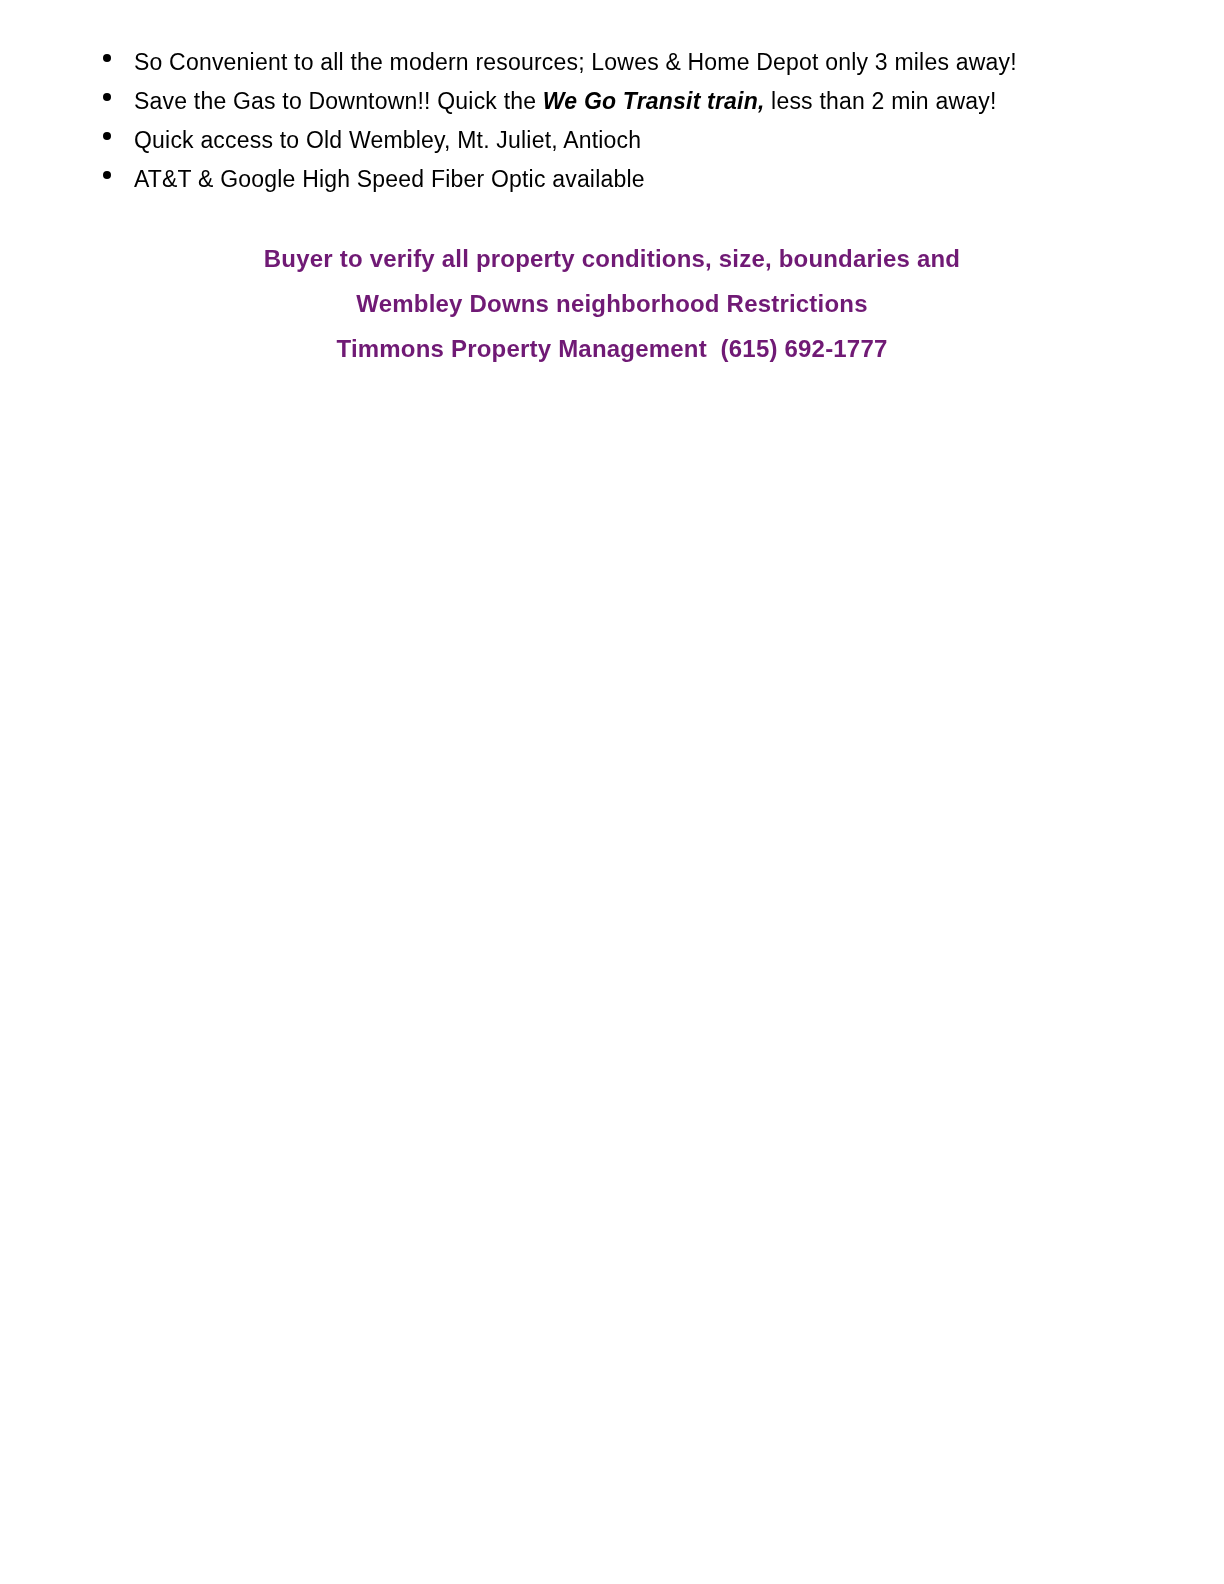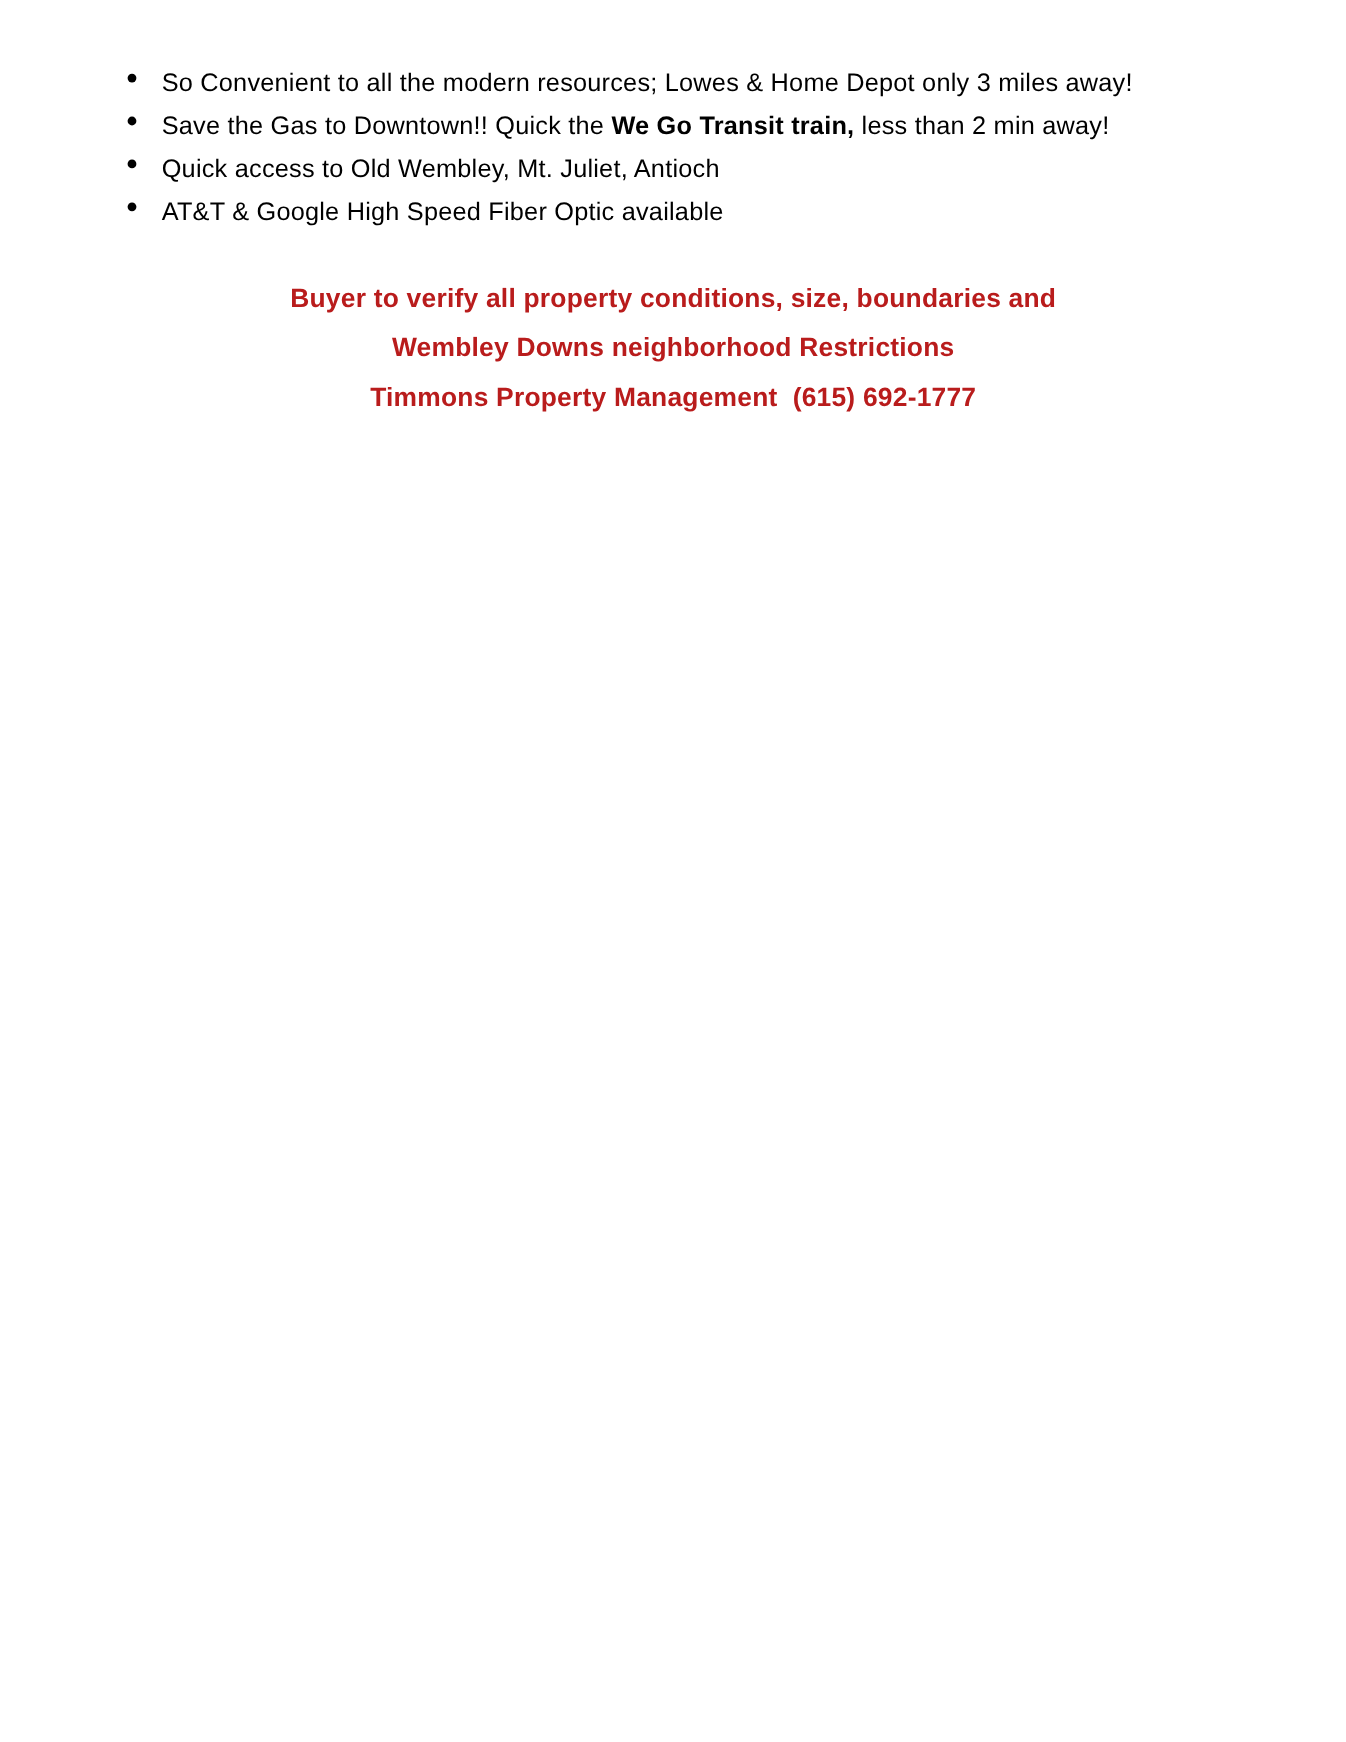--- a/index.html
+++ b/index.html
@@ -16,21 +16,21 @@
     overflow: hidden;
   }
   .page {
     width: 1224px;
     height: 1584px;
     box-sizing: border-box;
     padding-top: 44px;
   }
   ul.bullet-list {
     list-style: none;
-    margin: 17px;
+    margin: 4px;
     padding: 0 0 0 130px;
   }
   ul.bullet-list li {
     position: relative;
     font-size: 23px;
     line-height: 28px;
     margin-bottom: 11px;
     letter-spacing: 0.2px;
   }
   ul.bullet-list li::before {
@@ -38,31 +38,32 @@
     position: absolute;
     left: -31px;
     top: 6px;
     width: 8px;
     height: 8px;
     border-radius: 50%;
     background: #000000;
   }
   .emphasis {
     font-weight: bold;
+    font-style: italic;
   }
   .notice {
     margin-top: 52px;
     text-align: center;
   }
   .notice p {
     margin: 0 0 17px 0;
     font-size: 24px;
     font-weight: bold;
     line-height: 28px;
-    color: #b91c1c;
+    color: #701a75;
     letter-spacing: 0.2px;
     white-space: pre-wrap;
   }
 </style>
 </head>
 <body>
 
 <div class="page">
 
   <ul class="bullet-list">

